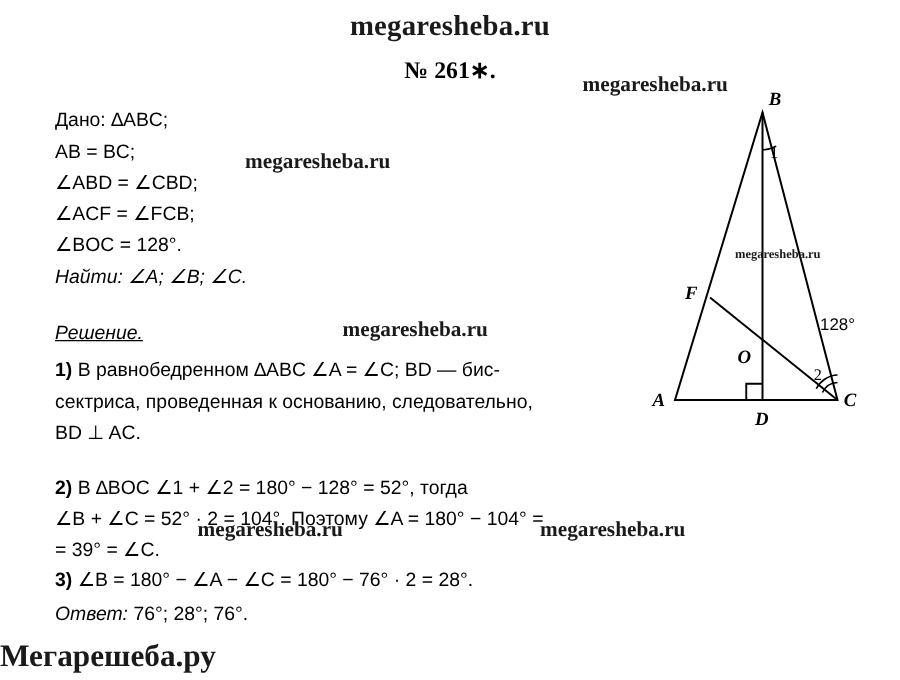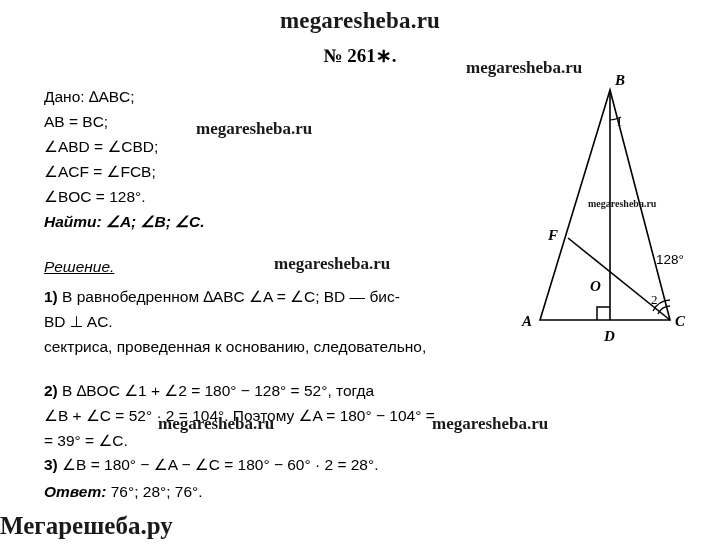--- a/index.html
+++ b/index.html
@@ -63,21 +63,21 @@
   .given {
     position: absolute;
     left: 44px;
     top: 84px;
     width: 300px;
     font-family: "Liberation Sans", sans-serif;
     font-size: 15.5px;
     line-height: 25px;
   }
   .given .line { white-space: nowrap; }
-  .it { font-style: italic; font-weight: bold; }
+  .it { font-style: italic; }
 
   .solution-head {
     position: absolute;
     left: 44px;
     top: 258px;
     font-size: 15.5px;
     font-style: italic;
     text-decoration: underline;
   }
 
@@ -149,34 +149,34 @@
     <div class="line">∠ACF = ∠FCB;</div>
     <div class="line">∠BOC = 128°.</div>
     <div class="line it">Найти: ∠A; ∠B; ∠C.</div>
   </div>
 
   <div class="solution-head">Решение.</div>
 
   <div class="para p1">
     <div><span class="bold">1)</span>
       <span>В равнобедренном ∆ABC ∠A = ∠C; BD — бис-</span></div>
+    <div>сектриса, проведенная к основанию, следовательно,</div>
     <div>BD ⊥ AC.</div>
-    <div>сектриса, проведенная к основанию, следовательно,</div>
   </div>
 
   <div class="para p2">
     <div><span class="bold">2)</span>
       <span>В ∆BOC ∠1 + ∠2 = 180° − 128° = 52°, тогда</span></div>
     <div>∠B + ∠C = 52° · 2 = 104°. Поэтому ∠A = 180° − 104° =</div>
     <div>= 39° = ∠C.</div>
   </div>
 
   <div class="para p3">
     <div><span class="bold">3)</span>
-      <span>∠B = 180° − ∠A − ∠C = 180° − 60° · 2 = 28°.</span></div>
+      <span>∠B = 180° − ∠A − ∠C = 180° − 76° · 2 = 28°.</span></div>
   </div>
 
   <div class="answer">
     <span class="it">Ответ:</span>
     <span>76°; 28°; 76°.</span>
   </div>
 
   <div class="figure">
     <svg width="190" height="290" viewBox="0 0 190 290">
 

